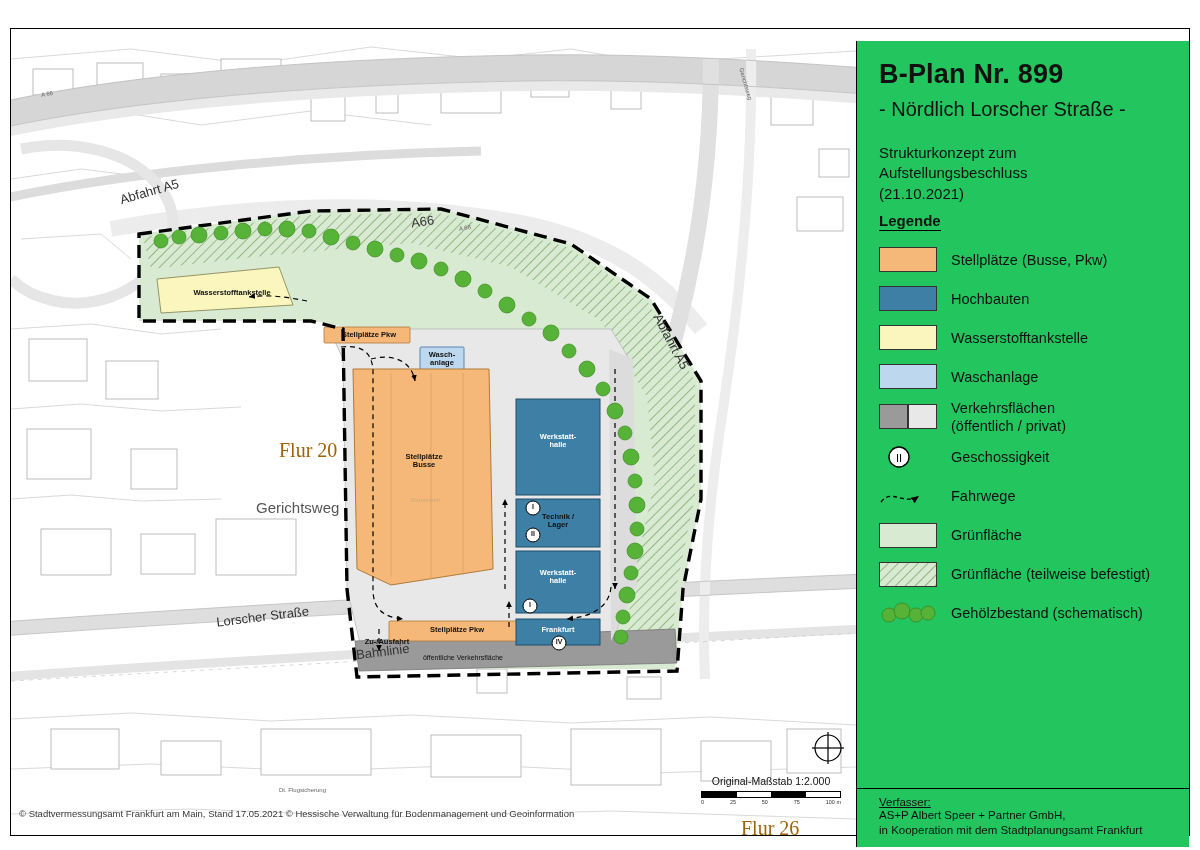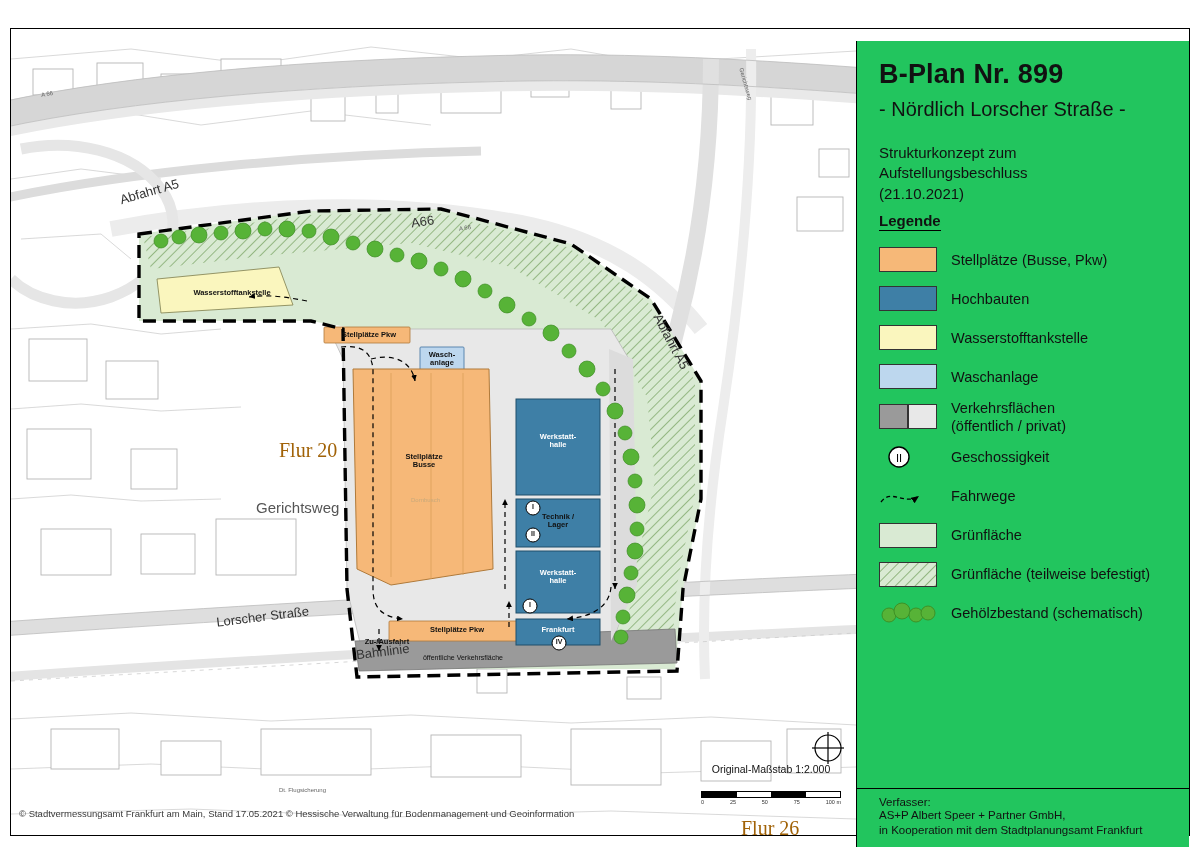--- a/index.html
+++ b/index.html
@@ -179,39 +179,40 @@
     left: 0;
     right: 0;
     bottom: 0;
     border-top: 1.5px solid #000;
     padding: 7px 12px 8px 22px;
     box-sizing: border-box;
   }
   .verfasser-label {
     font-size: 11.5px;
     color: #111;
+    text-decoration: underline;
   }
   .verfasser-line {
     font-size: 11.5px;
     color: #111;
     line-height: 1.35;
   }
 
   
   .scalebar-wrap {
     position: absolute;
     left: 690px;
     bottom: 30px;
     width: 140px;
     text-align: center;
   }
   .scale-caption {
     font-size: 10.5px;
     color: #111;
-    margin-bottom: 16px;
+    margin-bottom: 4px;
     white-space: nowrap;
   }
   .scale-bar {
     display: flex;
     height: 7px;
     border: 1px solid #000;
     box-sizing: border-box;
   }
   .scale-bar span { display:block; height:100%; flex:1 1 auto; }
   .scale-ticks {

